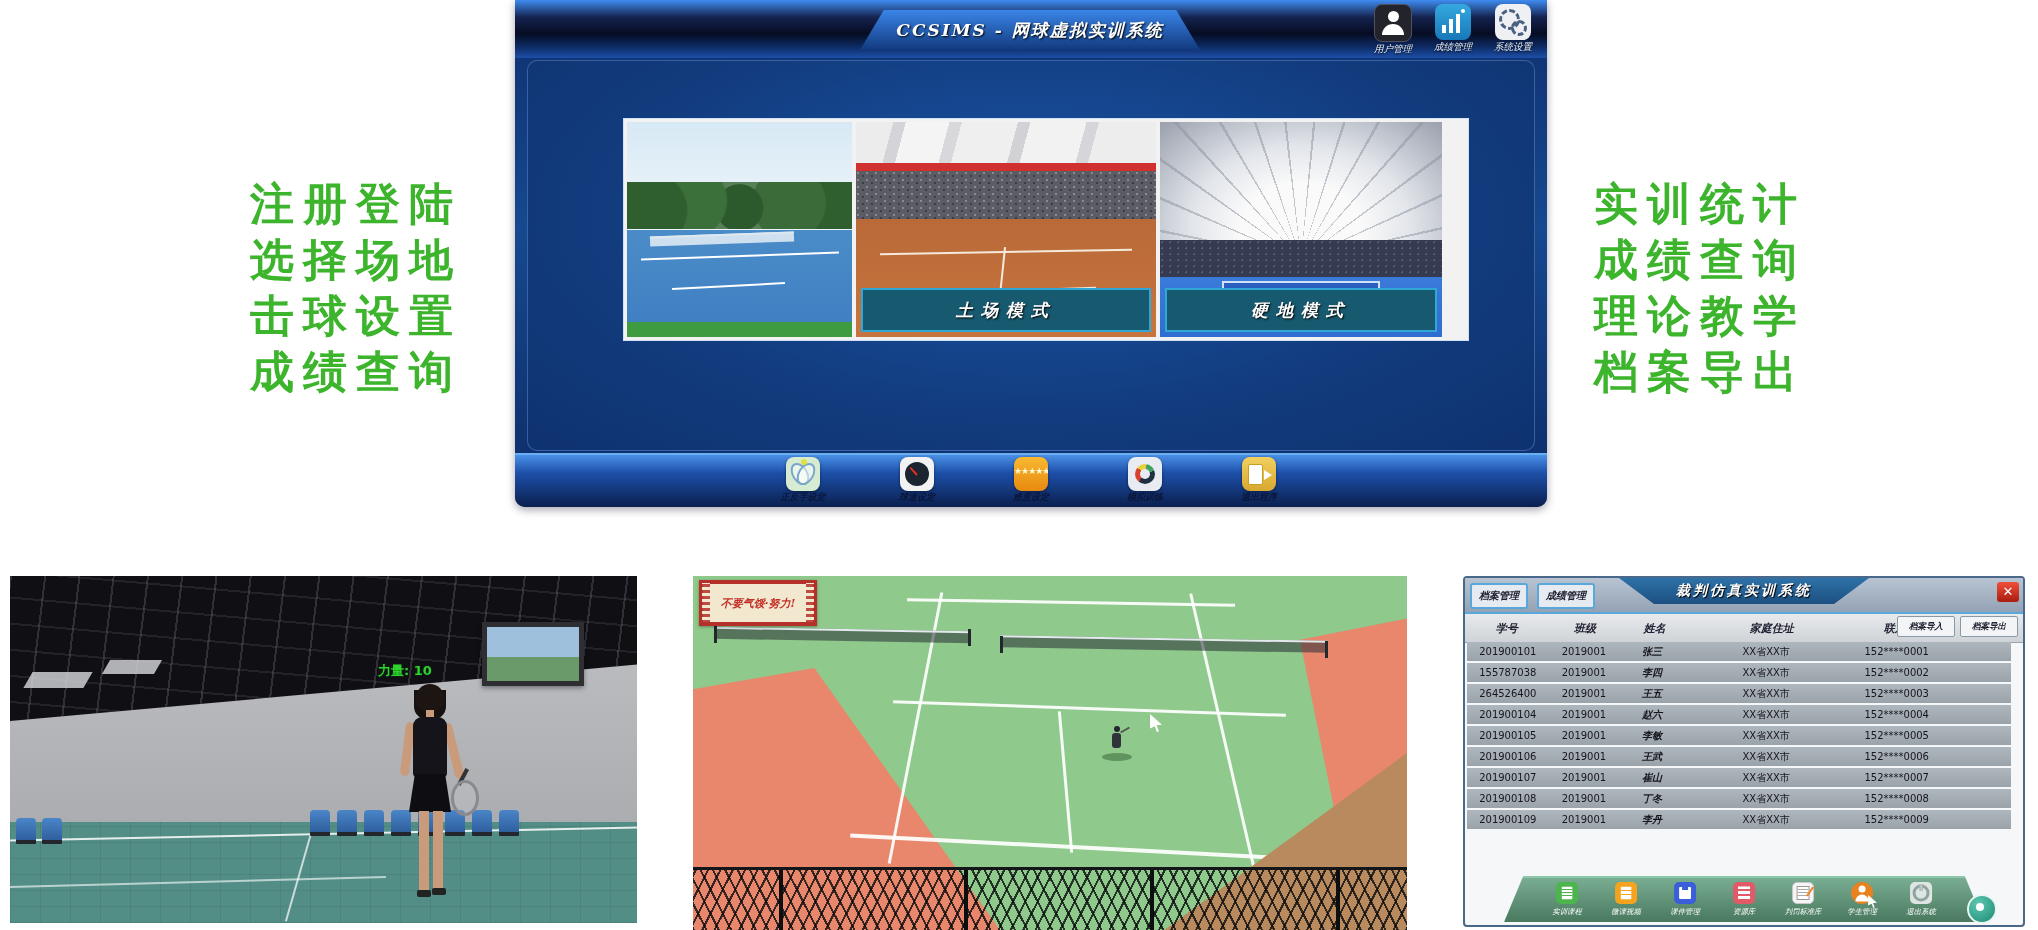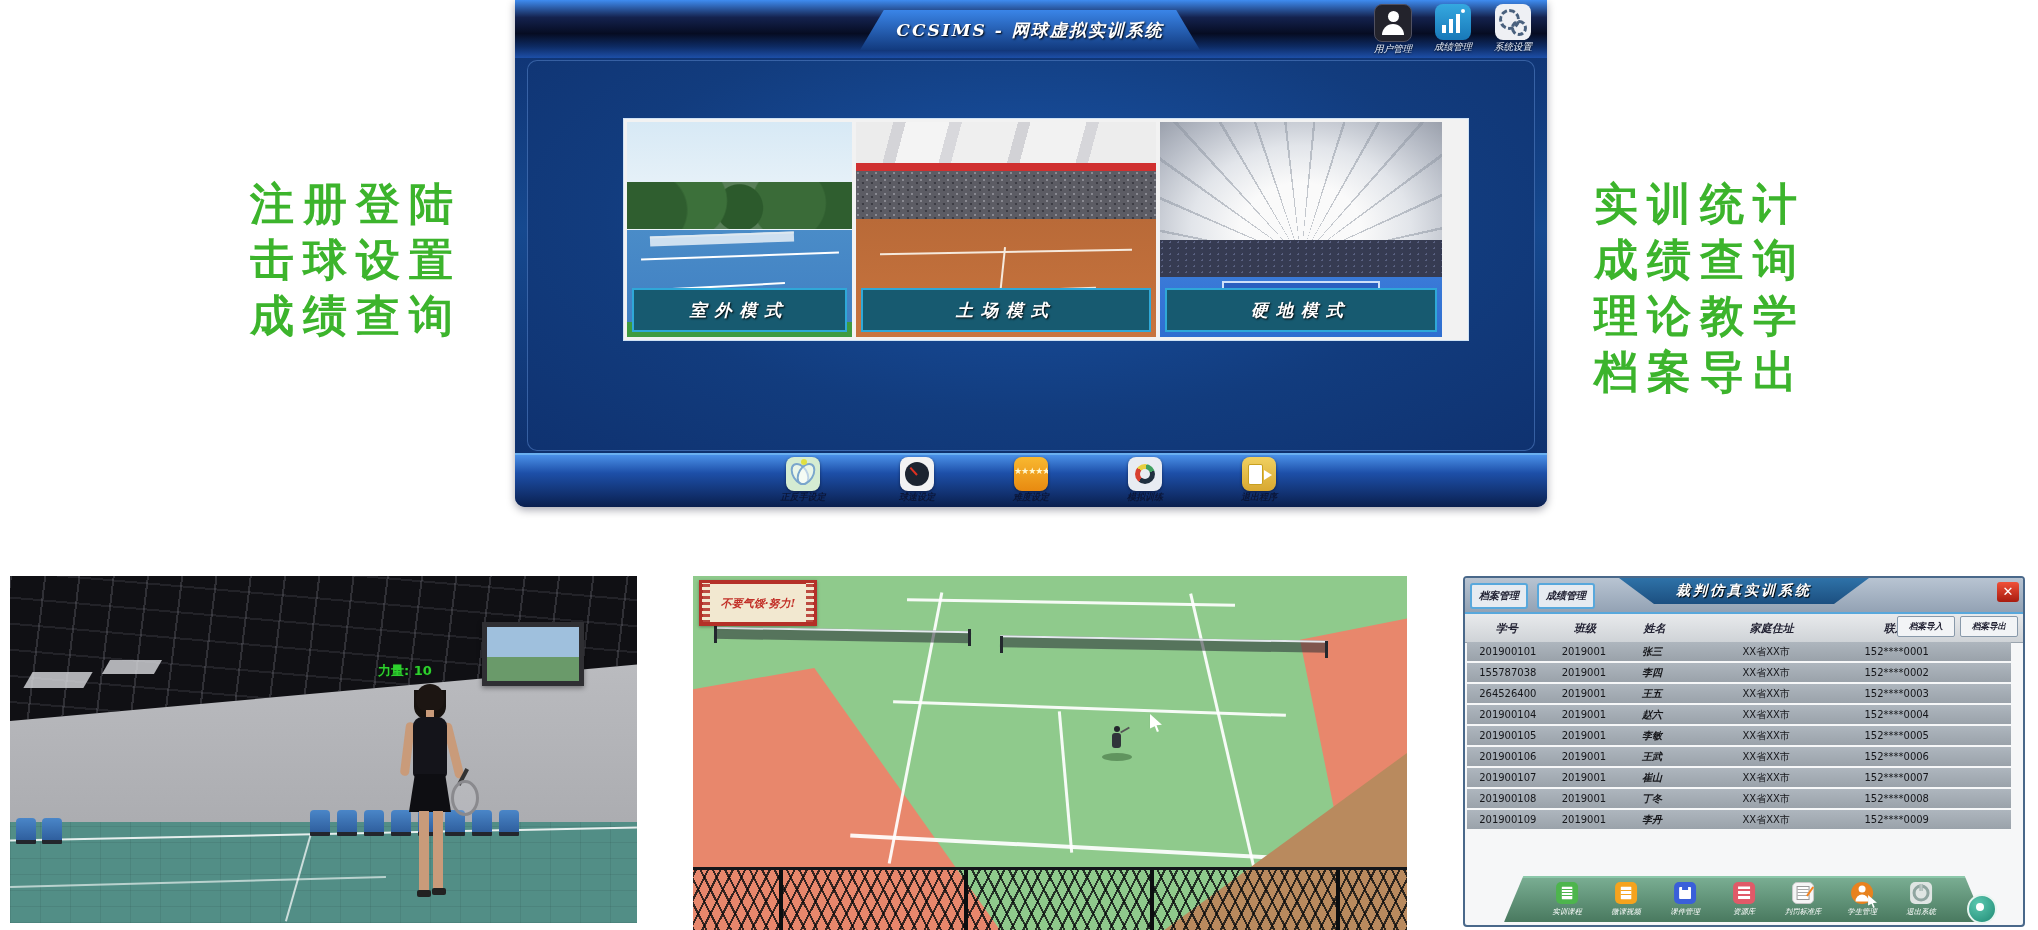--- a/index.html
+++ b/index.html
@@ -288,21 +288,20 @@
 
     <div class="mw-strip abs">
       <div id="mode-1" class="mode-card abs">
         <div class="m1-sky"></div>
         <div class="m1-trees"></div>
         <div class="m1-court"></div>
         <div class="m1-net"></div>
         <div class="m1-line-a"></div>
         <div class="m1-line-b"></div>
         <div class="m1-grass"></div>
-        <div class="mode-label">室外模式</div>
       </div>
       <div id="mode-3" class="mode-card abs">
         <div class="m3-dome"></div>
         <div class="m3-ribs"></div>
         <div class="m3-crowd"></div>
         <div class="m3-court"></div>
         <div class="m3-inner"></div>
         <div class="mode-label">硬地模式</div>
       </div>
       <div id="mode-2" class="mode-card abs">
@@ -351,20 +350,21 @@
             <span class="door"></span>
             <span class="arr"></span>
           </div>
         <div class="tool-label">退出程序</div>
       </div>
     </div>
   </div>
 
   <div id="left-features" class="abs feature-col">
     <div>注册登陆</div>
+    <div>选择场地</div>
     <div>击球设置</div>
     <div>成绩查询</div>
   </div>
   <div id="right-features" class="abs feature-col">
     <div>实训统计</div>
     <div>成绩查询</div>
     <div>理论教学</div>
     <div>档案导出</div>
   </div>
 

